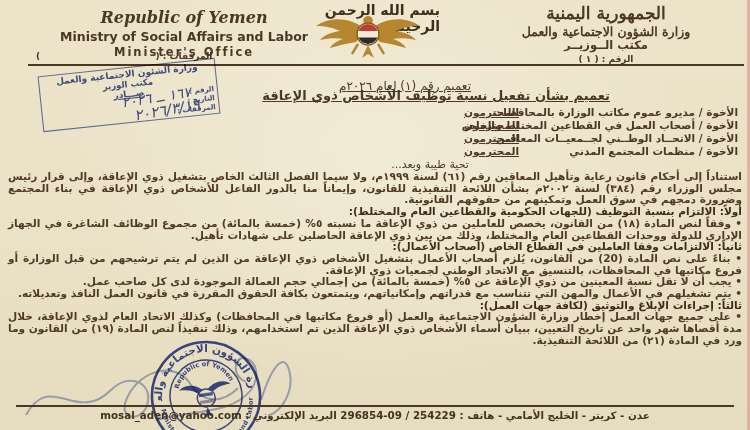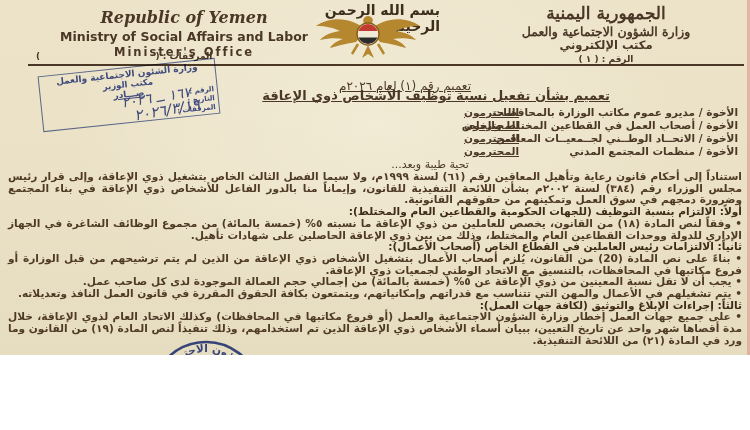--- a/index.html
+++ b/index.html
@@ -1,17 +1,17 @@
 <!DOCTYPE html>
 <html lang="ar"><head>
 <meta charset="utf-8">
 <style>
   html,body{margin:0;padding:0;}
   .page{
-    position:relative; width:750px; height:355px; overflow:hidden;
+    position:relative; width:750px; height:430px; overflow:hidden;
     background:
       radial-gradient(ellipse at 50% 35%, rgba(255,252,238,.35), rgba(0,0,0,0) 60%),
       linear-gradient(180deg,#ece3c9 0%, #eae1c6 55%, #e6dcc0 100%);
     font-family:"DejaVu Sans", sans-serif;
     color:#4a3726;
   }
   .scan-edge{position:absolute; right:0; top:0; width:3px; height:100%; opacity:.75;}
 
   
   .hdr-en{position:absolute; top:8px; left:34px; width:300px; text-align:center; line-height:1.25;}
@@ -92,21 +92,21 @@
     <div class="en3">Minister's Office</div>
   </div>
   <div class="attach-line">
     <span class="lbl">المرفقات : (</span>
     <span class="close-paren">)</span>
   </div>
 
   <div class="hdr-ar">
     <div class="ar1">الجمهورية اليمنية</div>
     <div class="ar2">وزارة الشؤون الاجتماعية والعمل</div>
-    <div class="ar3">مكتب الإلكتروني</div>
+    <div class="ar3">مكتب الــوزيــر</div>
     <div class="ar-num">الرقم : (  ١  )</div>
   </div>
 
   <div class="bismillah">بسم الله الرحمن الرحيم</div>
   <svg class="emblem" width="116" height="46" viewBox="0 0 116 46">
     <path d="M56,16 C42,3 20,2 6,12 C16,12 24,14 30,17 C22,18 14,21 10,26 C19,24 27,24 33,25 C27,27 22,30 20,34 C30,31 40,29 46,28 Z" fill="#b5872f"></path>
     <path d="M60,16 C74,3 96,2 110,12 C100,12 92,14 86,17 C94,18 102,21 106,26 C97,24 89,24 83,25 C89,27 94,30 96,34 C86,31 76,29 70,28 Z" fill="#b5872f"></path>
     <path d="M58,2 C62,2 64,6 62,9 L58,12 L54,9 C52,6 54,2 58,2 Z" fill="#b5872f"></path>
     <circle cx="58" cy="20" r="11" fill="#f5efdc" stroke="#8a5f1c" stroke-width="1.5"></circle>
     <clipPath id="shieldClip">
@@ -154,21 +154,21 @@
     <span>الأخوة / منظمات المجتمع المدني</span>
     <span class="addr-hon">المحترمون</span>
   </div>
 
   <div class="greeting">تحية طيبة وبعد...</div>
 
   <div class="body">
     <p>استناداً إلى أحكام قانون رعاية وتأهيل المعاقين رقم (٦١) لسنة ١٩٩٩م، ولا سيما الفصل الثالث الخاص بتشغيل ذوي الإعاقة، وإلى قرار رئيس مجلس الوزراء رقم (٣٨٤) لسنة ٢٠٠٢م بشأن اللائحة التنفيذية للقانون، وإيماناً منا بالدور الفاعل للأشخاص ذوي الإعاقة في بناء المجتمع وضرورة دمجهم في سوق العمل وتمكينهم من حقوقهم القانونية.</p>
     <p class="sec-h">أولاً: الالتزام بنسبة التوظيف (للجهات الحكومية والقطاعين العام والمختلط):</p>
     <p class="bullet">وفقاً لنص المادة (١٨) من القانون، يخصص للعاملين من ذوي الإعاقة ما نسبته ٥% (خمسة بالمائة) من مجموع الوظائف الشاغرة في الجهاز الإداري للدولة ووحدات القطاعين العام والمختلط، وذلك من بين ذوي الإعاقة الحاصلين على شهادات تأهيل.</p>
-    <p class="sec-h">ثانياً: الالتزامات رئيس العاملين في القطاع الخاص (أصحاب الأعمال):</p>
+    <p class="sec-h">ثانياً: الالتزامات وفقا العاملين في القطاع الخاص (أصحاب الأعمال):</p>
     <p class="bullet">بناءً على نص المادة (20) من القانون، يُلزم أصحاب الأعمال بتشغيل الأشخاص ذوي الإعاقة من الذين لم يتم ترشيحهم من قبل الوزارة أو فروع مكاتبها في المحافظات، بالتنسيق مع الاتحاد الوطني لجمعيات ذوي الإعاقة.</p>
     <p class="bullet">يجب أن لا تقل نسبة المعينين من ذوي الإعاقة عن ٥% (خمسة بالمائة) من إجمالي حجم العمالة الموجودة لدى كل صاحب عمل.</p>
     <p class="bullet">يتم تشغيلهم في الأعمال والمهن التي تتناسب مع قدراتهم وإمكانياتهم، ويتمتعون بكافة الحقوق المقررة في قانون العمل النافذ وتعديلاته.</p>
     <p class="sec-h">ثالثاً: إجراءات الإبلاغ والتوثيق (لكافة جهات العمل):</p>
     <p class="bullet">على جميع جهات العمل إخطار وزارة الشؤون الاجتماعية والعمل (أو فروع مكاتبها في المحافظات) وكذلك الاتحاد العام لذوي الإعاقة، خلال مدة أقصاها شهر واحد عن تاريخ التعيين، ببيان أسماء الأشخاص ذوي الإعاقة الذين تم استخدامهم، وذلك تنفيذاً لنص المادة (١٩) من القانون وما ورد في المادة (٢١) من اللائحة التنفيذية.</p>
   </div>
 
   <svg class="signature" width="320" height="100" viewBox="0 0 320 100">
     <g fill="none" stroke="#8097c9" stroke-width="2" opacity="0.7">
       <path d="M 20,85 C 45,40 70,95 105,60 C 125,40 150,55 140,78 C 132,93 110,88 122,66 C 135,40 170,30 185,55 C 196,72 215,75 232,58"></path>

